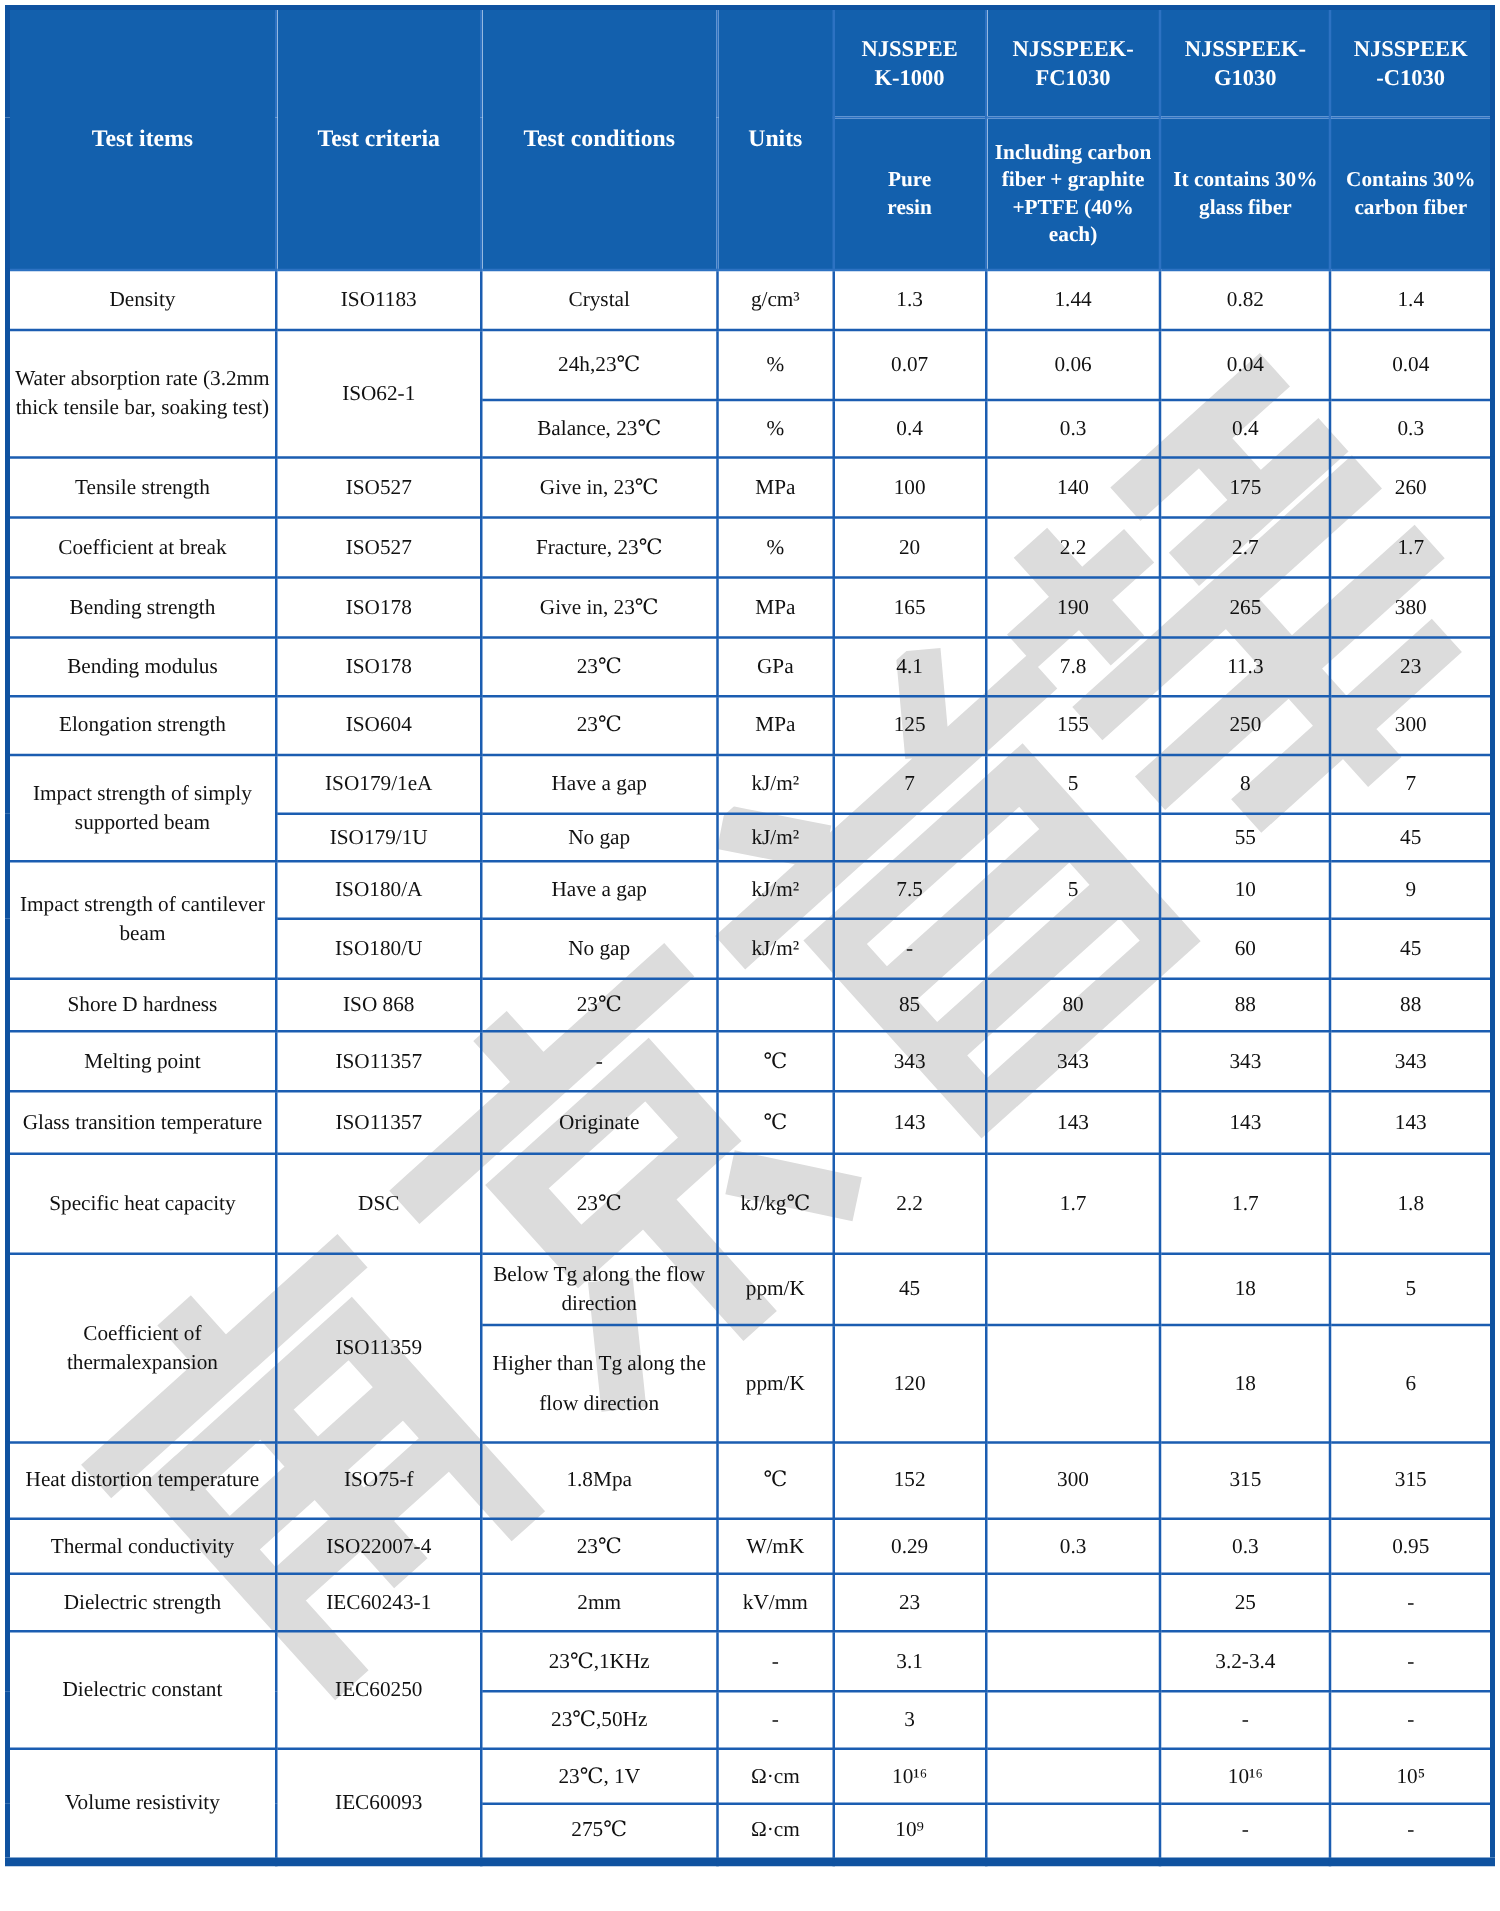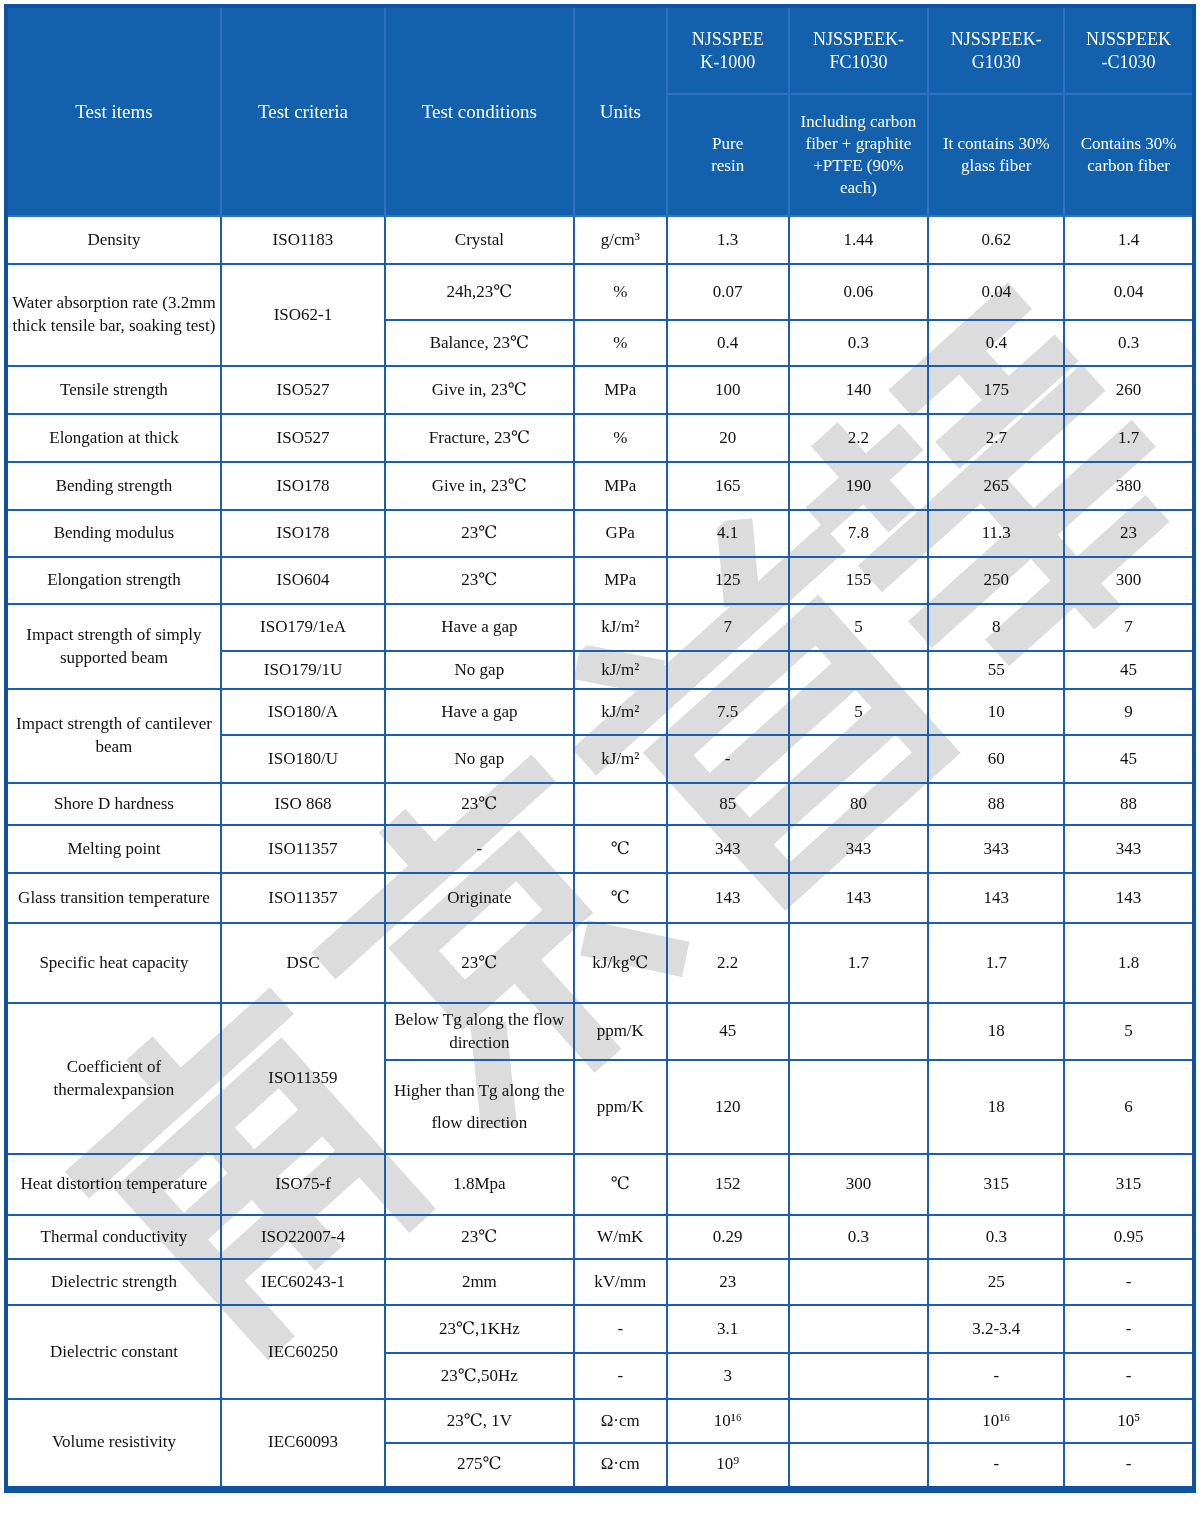--- a/index.html
+++ b/index.html
@@ -45,21 +45,21 @@
     border:2px solid #1b5db1;
     text-align:center;
     vertical-align:middle;
     padding:2px 4px;
     overflow:hidden;
   }
   thead th{
     background:#1360ad;
     color:#ffffff;
     border-color:#2d72c2;
-    font-weight:normal;
+    font-weight:bold;
   }
   thead th.hdr{font-size:19px;}
   thead th.prod{font-size:18px;white-space:pre-line;line-height:1.25;}
   thead th.desc{font-size:17px;line-height:1.3;white-space:pre-line;}
   tbody td{
     background:transparent;
     color:#111111;
     font-size:17px;
     line-height:1.35;
   }
@@ -110,34 +110,34 @@
           <th class="prod">NJSSPEEK-
 FC1030</th>
           <th class="prod">NJSSPEEK-
 G1030</th>
           <th class="prod">NJSSPEEK
 -C1030</th>
         </tr>
         <tr style="height:122px">
           <th class="desc">Pure
 resin</th>
-          <th class="desc">Including carbon fiber + graphite +PTFE (90% each)</th>
+          <th class="desc">Including carbon fiber + graphite +PTFE (40% each)</th>
           <th class="desc">It contains 30% glass fiber</th>
           <th class="desc">Contains 30% carbon fiber</th>
         </tr>
       </thead>
       <tbody>
         <tr style="height:48px">
           <td class="item">Density</td>
           <td>ISO1183</td>
           <td class="cond">Crystal</td>
           <td>g/cm³</td>
           <td>1.3</td>
           <td>1.44</td>
-          <td>0.62</td>
+          <td>0.82</td>
           <td>1.4</td>
         </tr>
         <tr style="height:56px">
           <td class="item" rowspan="2">Water absorption rate (3.2mm thick tensile bar, soaking test)</td>
           <td rowspan="2">ISO62-1</td>
           <td class="cond">24h,23℃</td>
           <td>%</td>
           <td>0.07</td>
           <td>0.06</td>
           <td>0.04</td>
@@ -155,21 +155,21 @@
           <td class="item">Tensile strength</td>
           <td>ISO527</td>
           <td class="cond">Give in, 23℃</td>
           <td>MPa</td>
           <td>100</td>
           <td>140</td>
           <td>175</td>
           <td>260</td>
         </tr>
         <tr style="height:48px">
-          <td class="item">Elongation at thick</td>
+          <td class="item">Coefficient at break</td>
           <td>ISO527</td>
           <td class="cond">Fracture, 23℃</td>
           <td>%</td>
           <td>20</td>
           <td>2.2</td>
           <td>2.7</td>
           <td>1.7</td>
         </tr>
         <tr style="height:48px">
           <td class="item">Bending strength</td>

